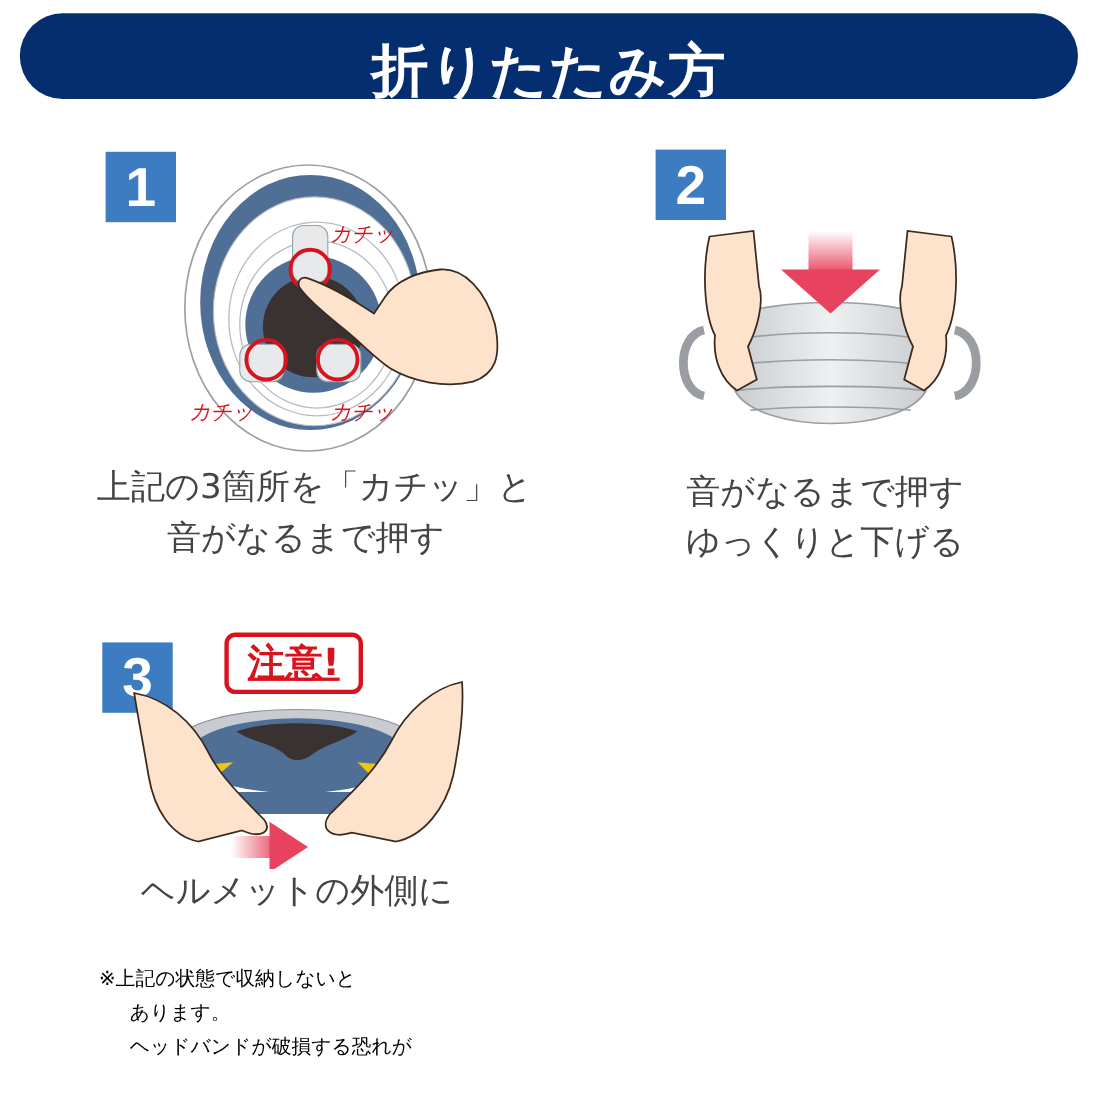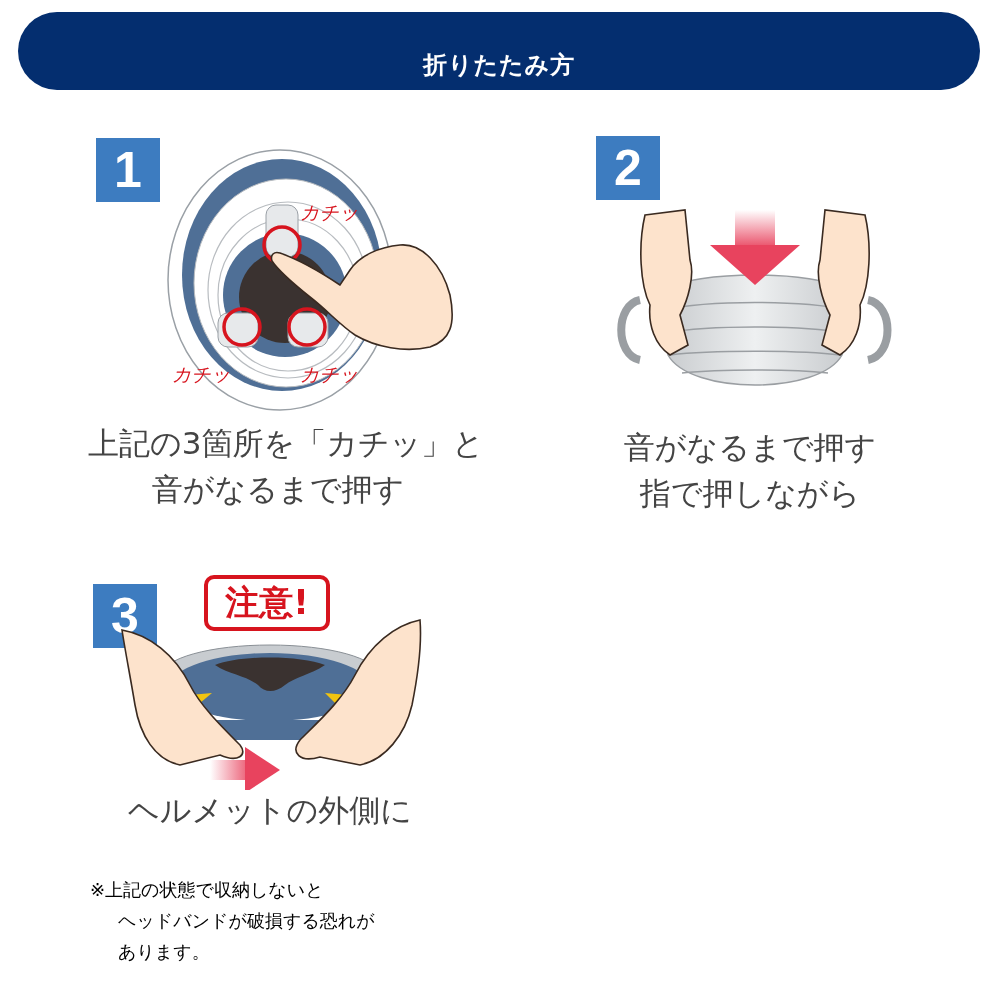--- a/index.html
+++ b/index.html
@@ -4,21 +4,21 @@
   <style>
     * { margin: 0; padding: 0; box-sizing: border-box; }
     html, body { width: 1000px; height: 1000px; background: #ffffff; overflow: hidden; }
     body { position: relative; font-family: "DejaVu Sans", "Liberation Sans", sans-serif; color: #444444; }
 
     .title-bar {
       position: absolute; left: 18px; top: 12px; width: 962px; height: 78px;
       background: #042e6f; border-radius: 39px;
       display: flex; align-items: center; justify-content: center;
     }
-    .title-text { color: #ffffff; font-size: 24px; font-weight: bold; letter-spacing: 1px; margin-top: 28px; }
+    .title-text { color: #ffffff; font-size: 52px; font-weight: bold; letter-spacing: 1px; margin-top: 28px; }
 
     .step-badge {
       position: absolute; width: 64px; height: 64px; background: #3d7cc0;
       color: #fff; font-size: 50px; font-weight: bold; display: flex;
       align-items: center; justify-content: center; font-family: "Liberation Sans", sans-serif;
     }
 
     .illus { position: absolute; }
 
     .caption {
@@ -30,21 +30,21 @@
     .warn-note {
       position: absolute; color: #000000; font-size: 18px; line-height: 31px;
       white-space: nowrap;
     }
     .warn-note .indent { padding-left: 28px; }
 
     .caution-badge {
       position: absolute; left: 204px; top: 575px; width: 126px; height: 56px;
       border: 4px solid #d7141e; border-radius: 10px; background: #fff;
       color: #d7141e; font-size: 34px; font-weight: bold;
-      display: flex; align-items: center; justify-content: center;
+      display: flex; align-items: center; justify-content: center; text-decoration: underline;
     }
 
     .kachi { position: absolute; color: #d7141e; font-weight: normal; font-size: 19px; font-style: italic; }
   </style>
 </head>
 <body>
 
 <div class="title-bar">
   <span class="title-text">折りたたみ方</span>
 </div>
@@ -114,21 +114,21 @@
     <rect x="125" y="5" width="40" height="40" fill="url(#arrowDown)"></rect>
     <polygon points="100,40 190,40 145,80" fill="#e8435e"></polygon>
   </g>
 
   <path d="M35 10 L75 5 L80 55 C85 70 78 95 70 110 L78 140 L60 150 C45 140 38 120 40 100 C30 80 28 40 35 10 Z" fill="#fde3cc" stroke="#3a2a20" stroke-width="1.6"></path>
   <path d="M255 10 L215 5 L210 55 C205 70 212 95 220 110 L212 140 L230 150 C245 140 252 120 250 100 C260 80 262 40 255 10 Z" fill="#fde3cc" stroke="#3a2a20" stroke-width="1.6"></path>
 </svg>
 
 <div class="caption" style="left:590px; top:424px; width:320px;">
   <div>音がなるまで押す</div>
-  <div>指で押しながら</div>
+  <div>ゆっくりと下げる</div>
 </div>
 
 <div class="step-badge" style="left:93px; top:584px;">3</div>
 <div class="caution-badge">注意!</div>
 
 <svg class="illus" style="left:120px; top:615px;" width="310" height="175" viewBox="0 0 310 175">
   <defs>
     <linearGradient id="arrowRight" x1="0" y1="0" x2="1" y2="0">
       <stop offset="0" stop-color="#ffffff"></stop>
       <stop offset="1" stop-color="#e8435e"></stop>
@@ -150,15 +150,15 @@
   <path d="M2 15 C30 20 55 40 70 70 C80 90 100 110 120 130 C128 140 118 148 100 140 L60 150 C35 145 20 120 15 90 C10 60 5 35 2 15 Z" fill="#fde3cc" stroke="#3a2a20" stroke-width="1.6"></path>
   <path d="M300 5 C275 10 250 30 235 60 C222 85 200 105 180 125 C170 138 180 148 200 142 L240 150 C265 145 285 120 292 90 C298 60 302 30 300 5 Z" fill="#fde3cc" stroke="#3a2a20" stroke-width="1.6"></path>
 </svg>
 
 <div class="caption" style="left:80px; top:787px; width:380px;">
   <div>ヘルメットの外側に</div>
 </div>
 
 <div class="warn-note" style="left:90px; top:874px;">
   <div>※上記の状態で収納しないと</div>
+  <div class="indent">あります。</div>
   <div class="indent">ヘッドバンドが破損する恐れが</div>
-  <div class="indent">あります。</div>
 </div>
 
 </body></html>

